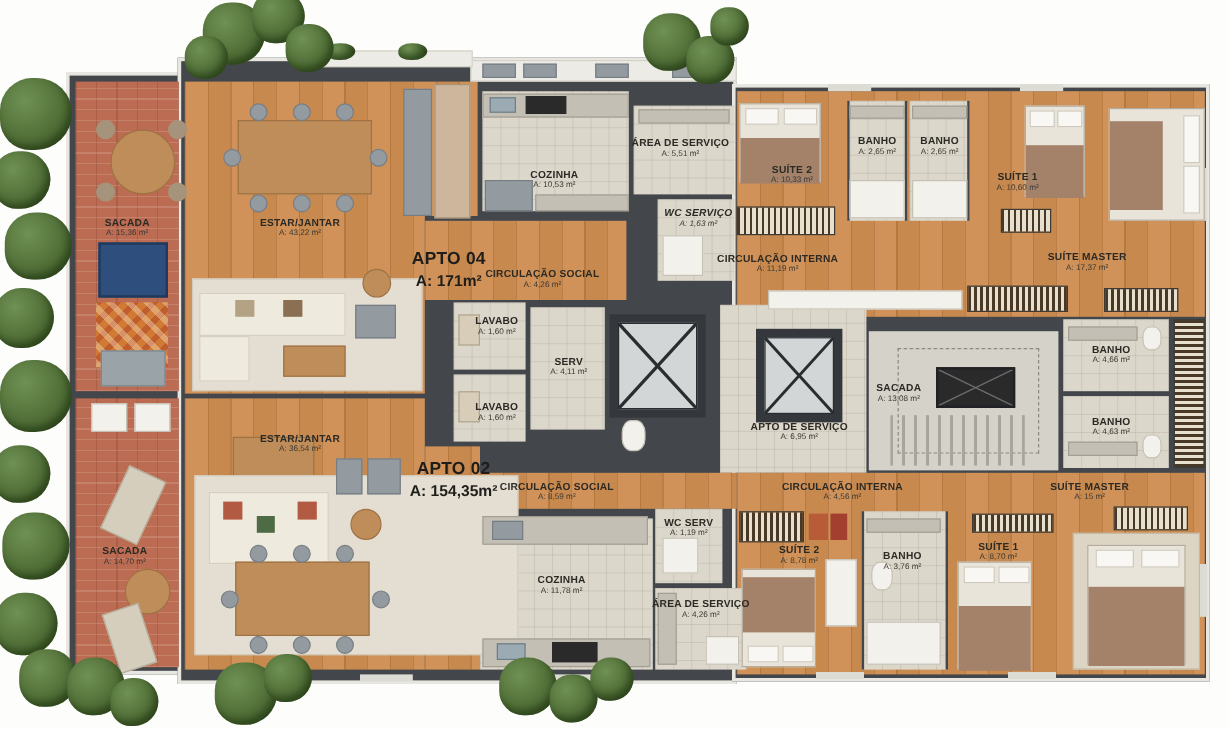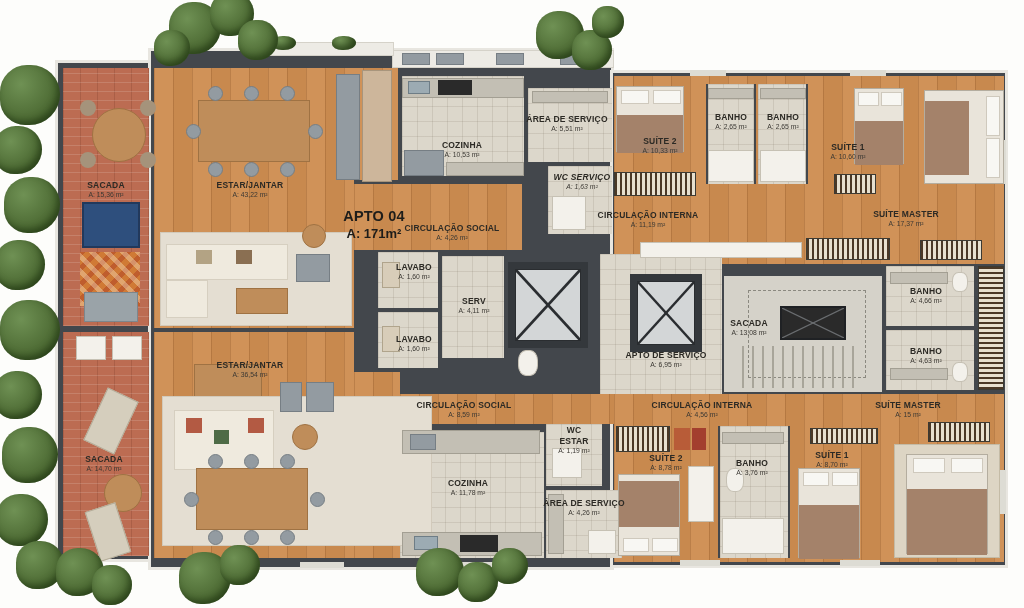--- a/index.html
+++ b/index.html
@@ -347,38 +347,42 @@
       <span class="ar">A: 4,66 m²</span>
     </div>
   <div class="lbl" style="left:926px;top:356px;">
       <span class="nm">BANHO</span>
       <span class="ar">A: 4,63 m²</span>
     </div>
   <div class="lbl" style="left:250px;top:370px;">
       <span class="nm">ESTAR/JANTAR</span>
       <span class="ar">A: 36,54 m²</span>
     </div>
+  <div class="lbl big" style="left:378px;top:400px;">
+      <span class="nm">APTO 02</span>
+      <span class="ar">A: 154,35m²</span>
+    </div>
   <div class="lbl" style="left:104px;top:464px;">
       <span class="nm">SACADA</span>
       <span class="ar">A: 14,70 m²</span>
     </div>
   <div class="lbl" style="left:464px;top:410px;">
       <span class="nm">CIRCULAÇÃO SOCIAL</span>
       <span class="ar">A: 8,59 m²</span>
     </div>
   <div class="lbl" style="left:702px;top:410px;">
       <span class="nm">CIRCULAÇÃO INTERNA</span>
       <span class="ar">A: 4,56 m²</span>
     </div>
   <div class="lbl" style="left:468px;top:488px;">
       <span class="nm">COZINHA</span>
       <span class="ar">A: 11,78 m²</span>
     </div>
   <div class="lbl wrap" style="left:574px;top:440px;">
-      <span class="nm">WC ESTAR</span>
+      <span class="nm">WC SERV</span>
       <span class="ar">A: 1,19 m²</span>
     </div>
   <div class="lbl" style="left:584px;top:508px;">
       <span class="nm">ÁREA DE SERVIÇO</span>
       <span class="ar">A: 4,26 m²</span>
     </div>
   <div class="lbl" style="left:666px;top:463px;">
       <span class="nm">SUÍTE 2</span>
       <span class="ar">A: 8,78 m²</span>
     </div>

